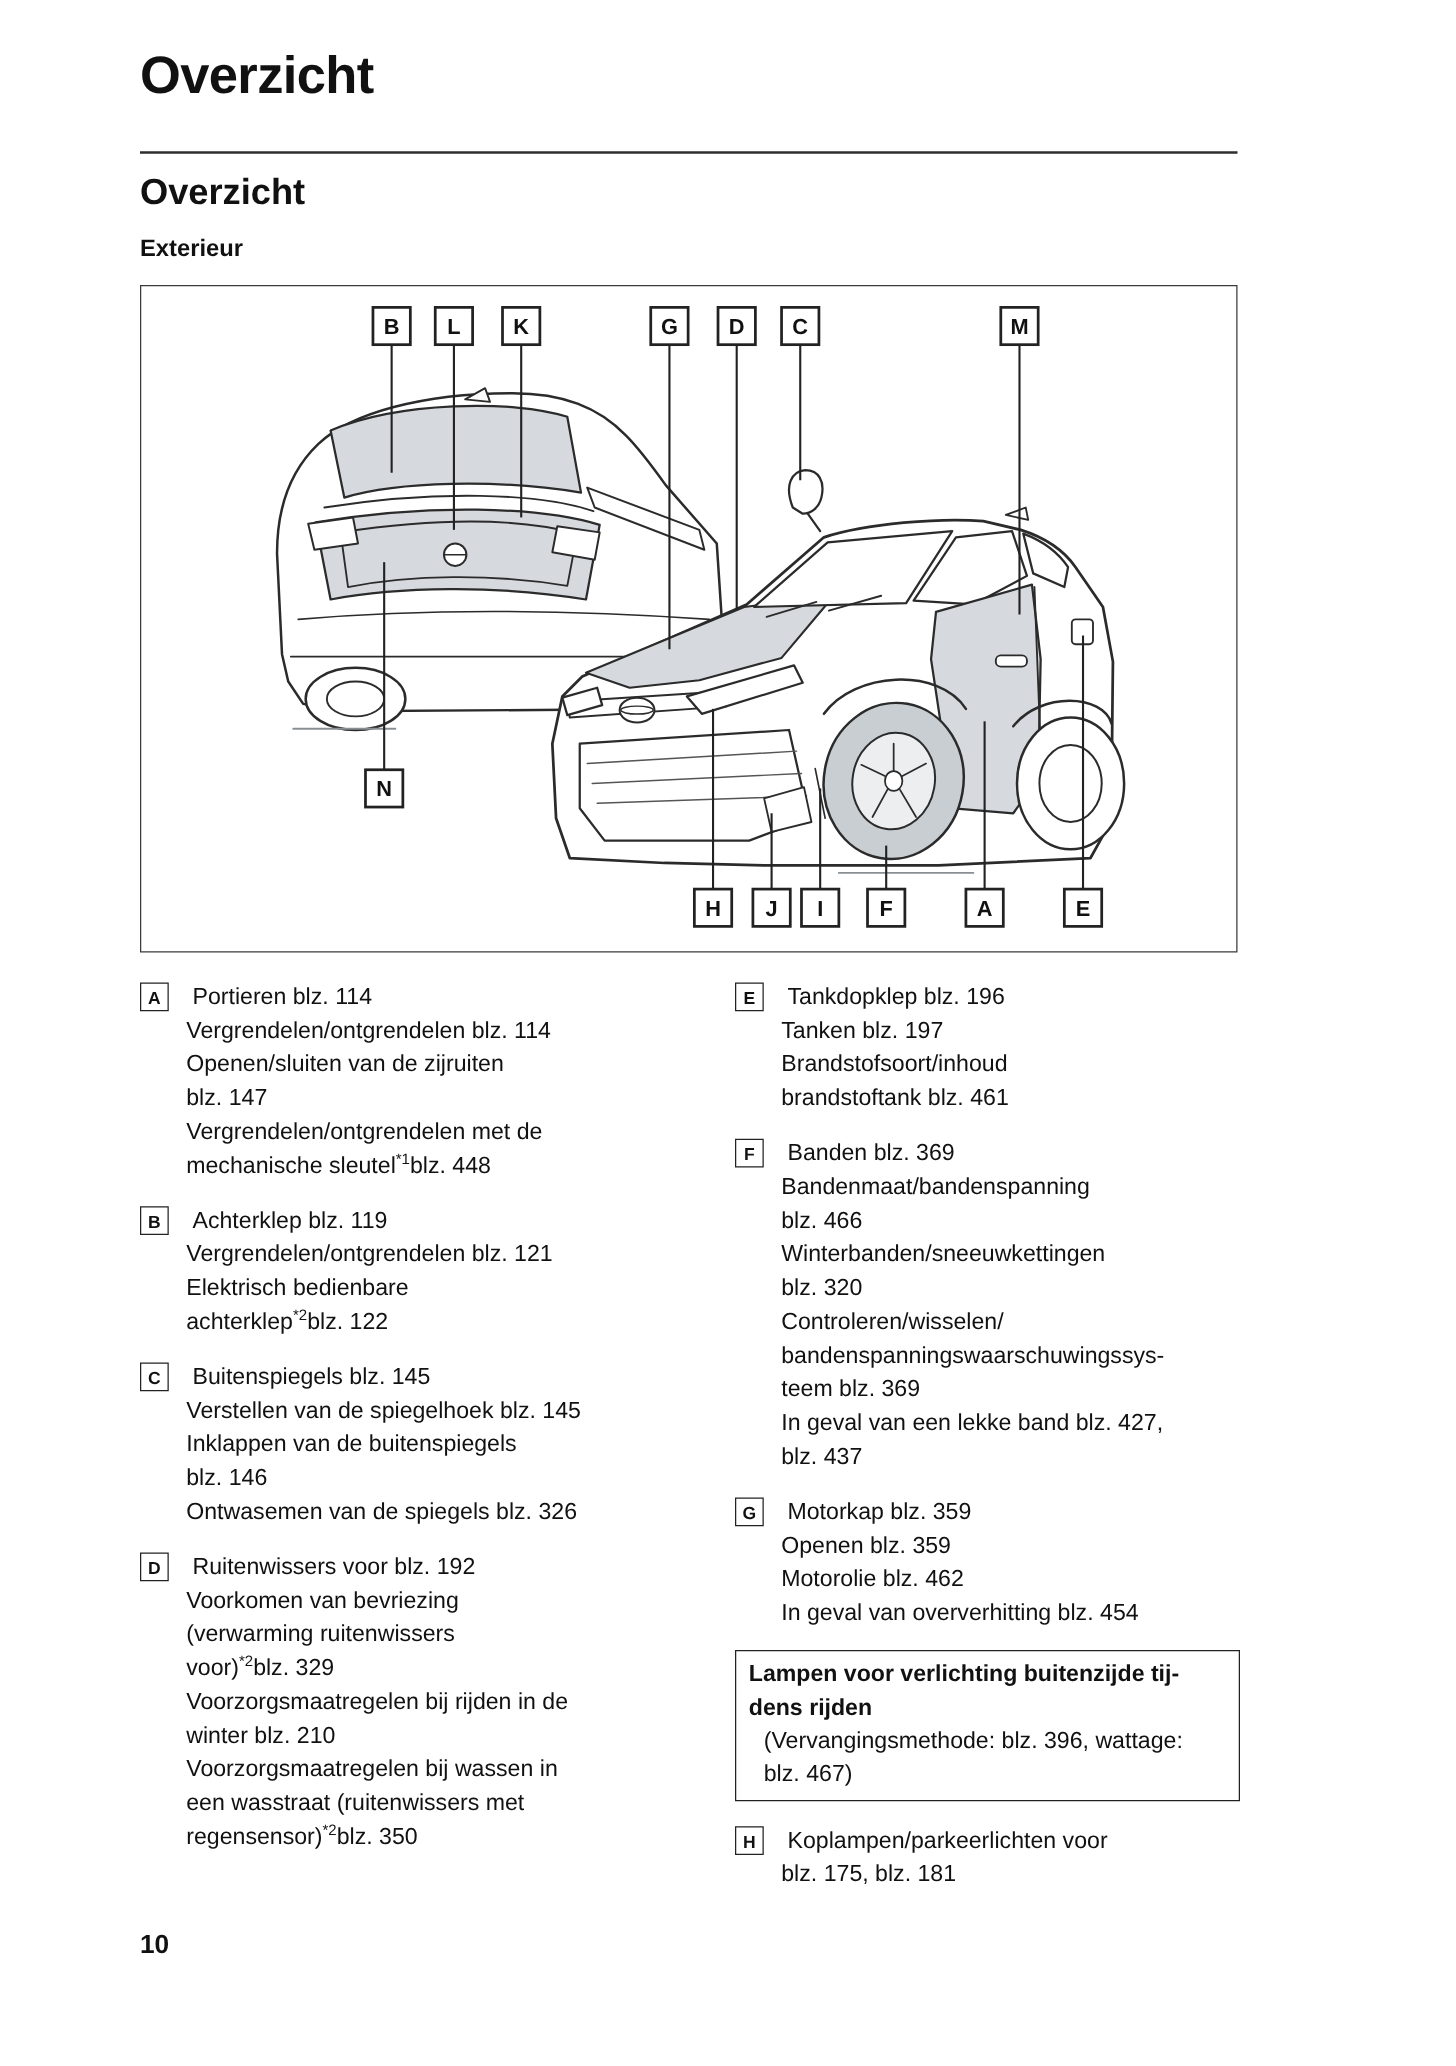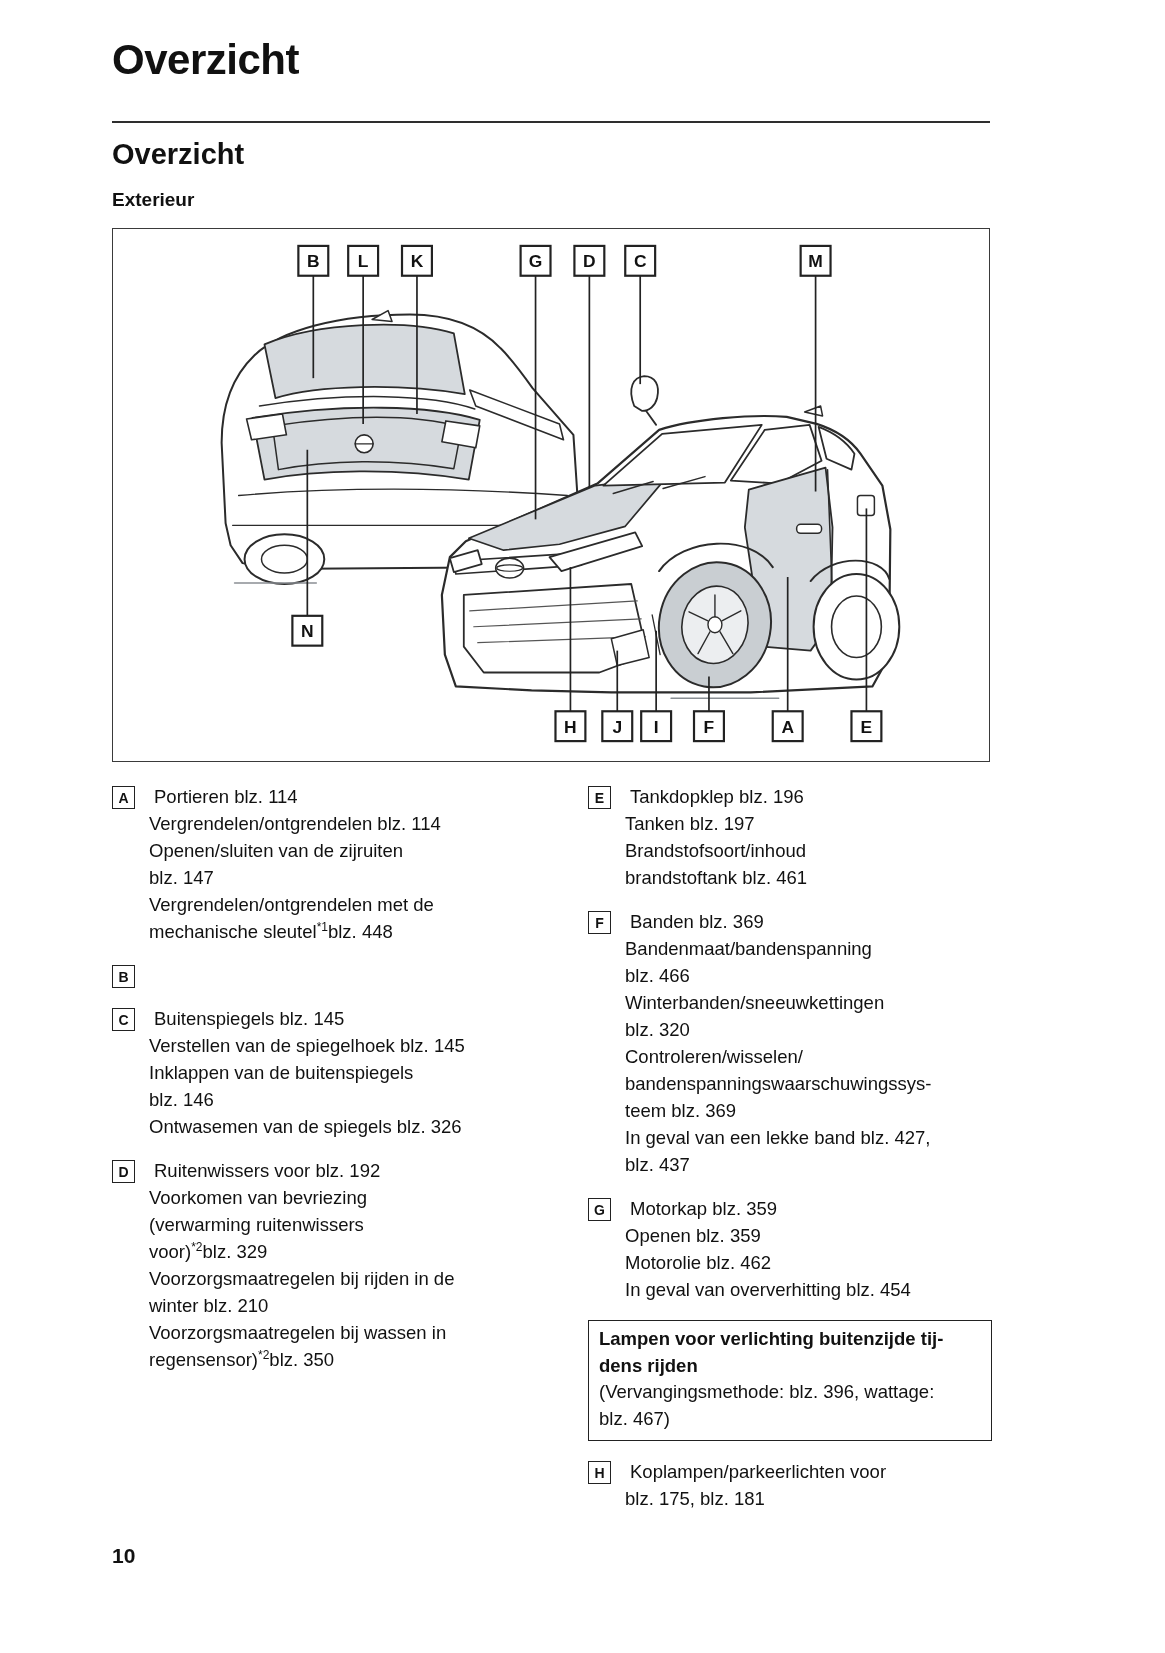--- a/index.html
+++ b/index.html
@@ -28,21 +28,21 @@
     flex:0 0 auto; width:23px; height:23px; margin-top:3px;
     border:1.6px solid #222; font-size:14px; font-weight:700;
     display:flex; align-items:center; justify-content:center;
   }
   .entry-body { font-size:18.5px; line-height:27px; white-space:nowrap; }
   .entry-line:first-child { padding-left:5px; }
   sup { font-size:12px; line-height:0; vertical-align:super; }
 
   .note-box { border:1.8px solid #222; padding:5px 10px 8px 10px; margin:0 0 17px 0; }
   .note-line-bold { font-size:18.5px; font-weight:700; line-height:26.5px; white-space:nowrap; }
-  .note-line { font-size:18.5px; line-height:26.5px; white-space:nowrap; }
+  .note-line { font-size:18.5px; line-height:26.5px; white-space:nowrap;margin-left:12px; }
 
   .page-number { position:absolute; left:112px; top:1544px; font-size:21px; font-weight:700; }
 </style>
 </head>
 <body>
 
 <div class="page">
 
   <div class="main-title">Overzicht</div>
   <div class="title-rule"></div>
@@ -201,20 +201,26 @@
             <div class="entry-line">Portieren blz. 114</div>
             <div class="entry-line">Vergrendelen/ontgrendelen blz. 114</div>
             <div class="entry-line">Openen/sluiten van de zijruiten</div>
             <div class="entry-line">blz. 147</div>
             <div class="entry-line">Vergrendelen/ontgrendelen met de</div>
             <div class="entry-line">mechanische sleutel<sup>*1</sup>blz. 448</div>
           </div>
         </div>
         <div class="entry">
           <div class="entry-key">B</div>
+          <div class="entry-body">
+            <div class="entry-line">Achterklep blz. 119</div>
+            <div class="entry-line">Vergrendelen/ontgrendelen blz. 121</div>
+            <div class="entry-line">Elektrisch bedienbare</div>
+            <div class="entry-line">achterklep<sup>*2</sup>blz. 122</div>
+          </div>
         </div>
         <div class="entry">
           <div class="entry-key">C</div>
           <div class="entry-body">
             <div class="entry-line">Buitenspiegels blz. 145</div>
             <div class="entry-line">Verstellen van de spiegelhoek blz. 145</div>
             <div class="entry-line">Inklappen van de buitenspiegels</div>
             <div class="entry-line">blz. 146</div>
             <div class="entry-line">Ontwasemen van de spiegels blz. 326</div>
           </div>
@@ -222,20 +228,21 @@
         <div class="entry">
           <div class="entry-key">D</div>
           <div class="entry-body">
             <div class="entry-line">Ruitenwissers voor blz. 192</div>
             <div class="entry-line">Voorkomen van bevriezing</div>
             <div class="entry-line">(verwarming ruitenwissers</div>
             <div class="entry-line">voor)<sup>*2</sup>blz. 329</div>
             <div class="entry-line">Voorzorgsmaatregelen bij rijden in de</div>
             <div class="entry-line">winter blz. 210</div>
             <div class="entry-line">Voorzorgsmaatregelen bij wassen in</div>
+            <div class="entry-line">een wasstraat (ruitenwissers met</div>
             <div class="entry-line">regensensor)<sup>*2</sup>blz. 350</div>
           </div>
         </div>
       </div>
   </div>
 
   <div class="col col-right">
     <div id="col-right-top">
         <div class="entry">
           <div class="entry-key">E</div>

